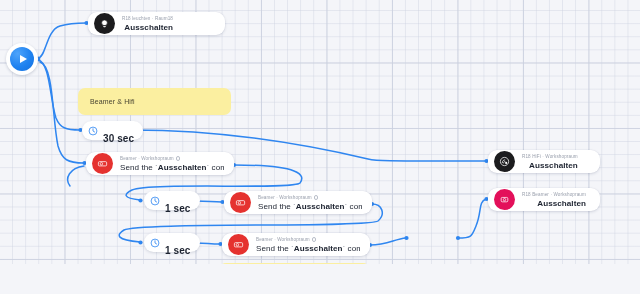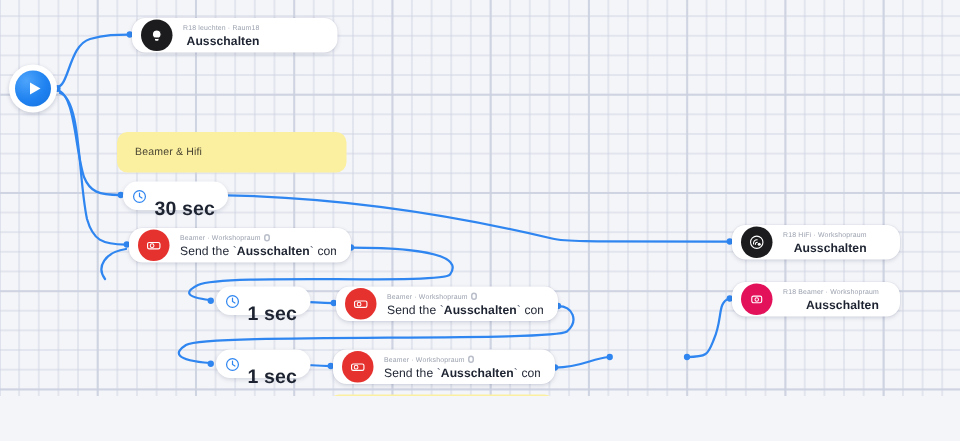--- a/index.html
+++ b/index.html
@@ -67,21 +67,21 @@
     display:inline-block;width:4.6px;height:4.6px;border-radius:50%;
     border:.6px solid #b9bec9;box-sizing:border-box;position:relative;top:.3px;
   }
 
   
   .pill{
     position:absolute;height:19px;background:#fff;border-radius:10px;
     box-shadow:0 1px 3px rgba(40,55,90,.17);
     display:flex;align-items:center;padding:0 9px 0 6px;box-sizing:border-box;gap:5px;
   }
-  .pill-label{font-size:13px;color:#1d2330;font-weight:bold;white-space:nowrap;letter-spacing:.1px;margin-top:16px;}
+  .pill-label{font-size:10px;color:#1d2330;font-weight:bold;white-space:nowrap;letter-spacing:.1px;margin-top:16px;}
 
   
   .note{
     position:absolute;background:#fbefa0;border-radius:7px;
     display:flex;align-items:center;padding:0 12px;box-sizing:border-box;
   }
   .note-txt{font-size:7px;color:#4a4632;letter-spacing:.12px;white-space:nowrap;}
 </style>
 </head>
 <body>

